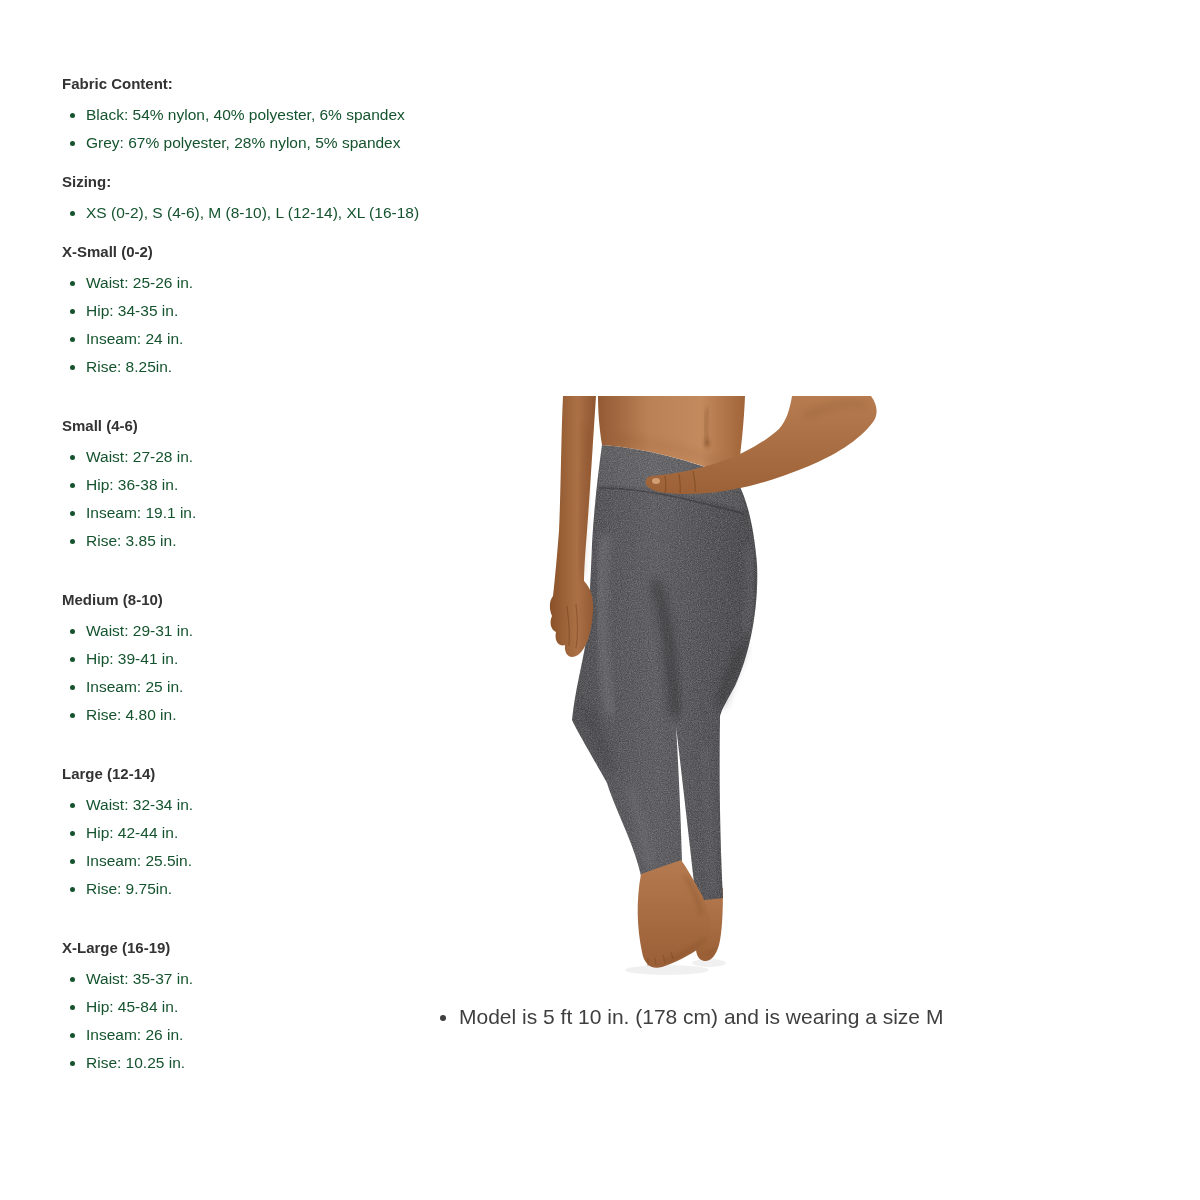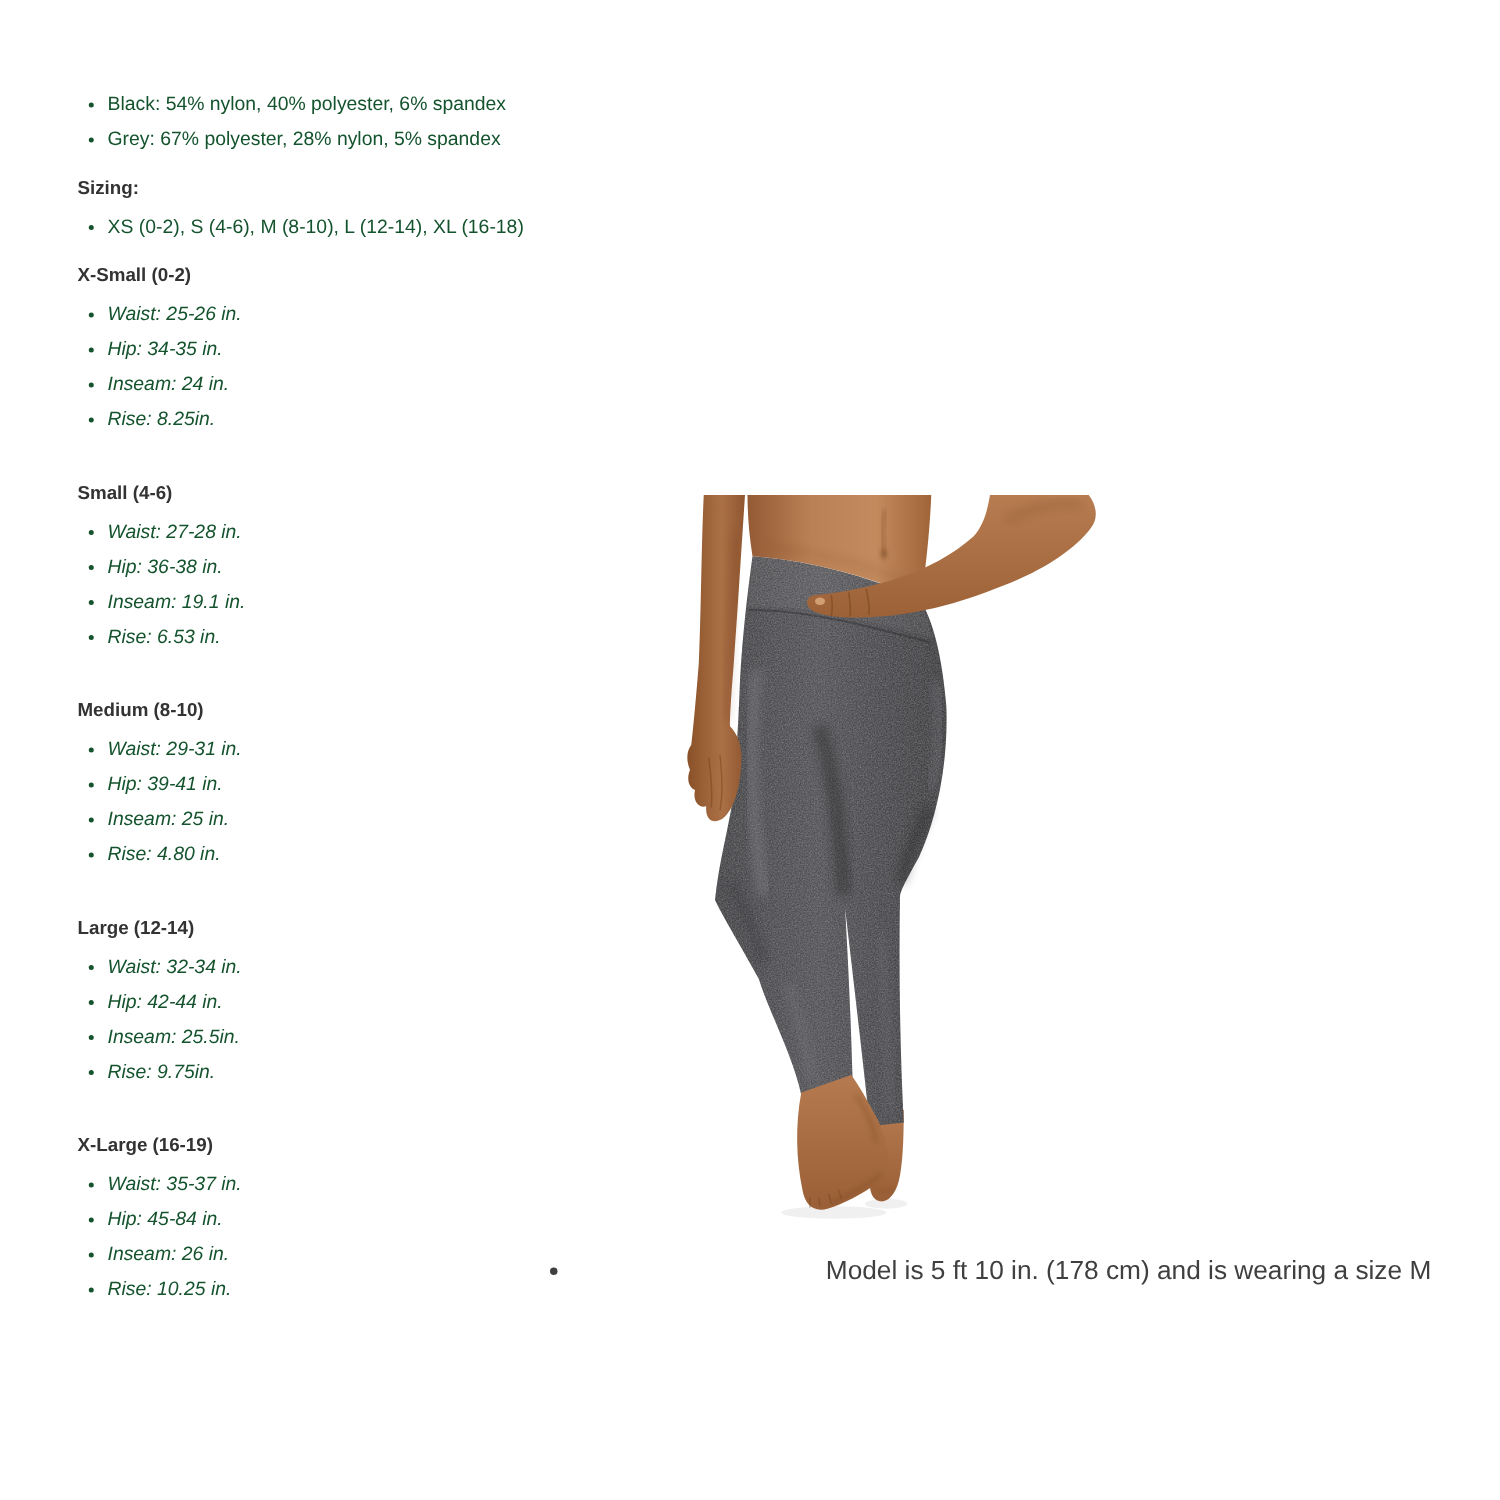--- a/index.html
+++ b/index.html
@@ -6,33 +6,34 @@
   body{
     width:1200px;height:1200px;position:relative;background:#ffffff;
     font-family:"Liberation Sans","DejaVu Sans",sans-serif;color:#3f3f3f;
     overflow:hidden;
   }
   .left-col{position:absolute;left:62px;top:74px;width:470px;}
   h3{font-size:15px;font-weight:700;color:#333333;margin:0 0 12px 0;line-height:19px;}
   ul{list-style:disc;margin:0 0 20px 0;padding:0 0 0 24px;}
   li{font-size:15.5px;line-height:19px;margin-bottom:9px;color:#14532d;}
   .individual-heading{margin-top:10px;}
-  .size-block ul{margin-bottom:40px;font-style:italic;}
+  .size-block ul{margin-bottom:40px;}
   .photo-wrap{position:absolute;left:515px;top:396px;width:370px;height:600px;}
   .photo-wrap svg{display:block;}
   .model-note{position:absolute;left:425px;top:1003px;width:720px;}
-  .model-note ul{list-style:disc;margin:0;padding:0 0 0 34px;text-align:right;}
+  .model-note ul{list-style:disc;margin:0;padding:0 0 0 34px;}
   .model-note li{font-size:21px;line-height:27px;margin:0;color:#3f3f3f;}
 </style>
 </head>
 <body>
 
 <div class="left-col">
 
   <section>
+    <h3>Fabric Content:</h3>
     <ul>
       <li>Black: 54% nylon, 40% polyester, 6% spandex</li>
       <li>Grey: 67% polyester, 28% nylon, 5% spandex</li>
     </ul>
   </section>
 
   <section>
     <h3>Sizing:</h3>
     <ul>
       <li>XS (0-2), S (4-6), M (8-10), L (12-14), XL (16-18)</li>
@@ -50,21 +51,21 @@
         <li>Rise: 8.25in.</li>
       </ul>
     </div>
 
     <div class="size-block">
       <h3>Small (4-6)</h3>
       <ul>
         <li>Waist: 27-28 in.</li>
         <li>Hip: 36-38 in.</li>
         <li>Inseam: 19.1 in.</li>
-        <li>Rise: 6.53 in.</li>
+        <li>Rise: 3.85 in.</li>
       </ul>
     </div>
 
     <div class="size-block">
       <h3>Medium (8-10)</h3>
       <ul>
         <li>Waist: 29-31 in.</li>
         <li>Hip: 39-41 in.</li>
         <li>Inseam: 25 in.</li>
         <li>Rise: 4.80 in.</li>

